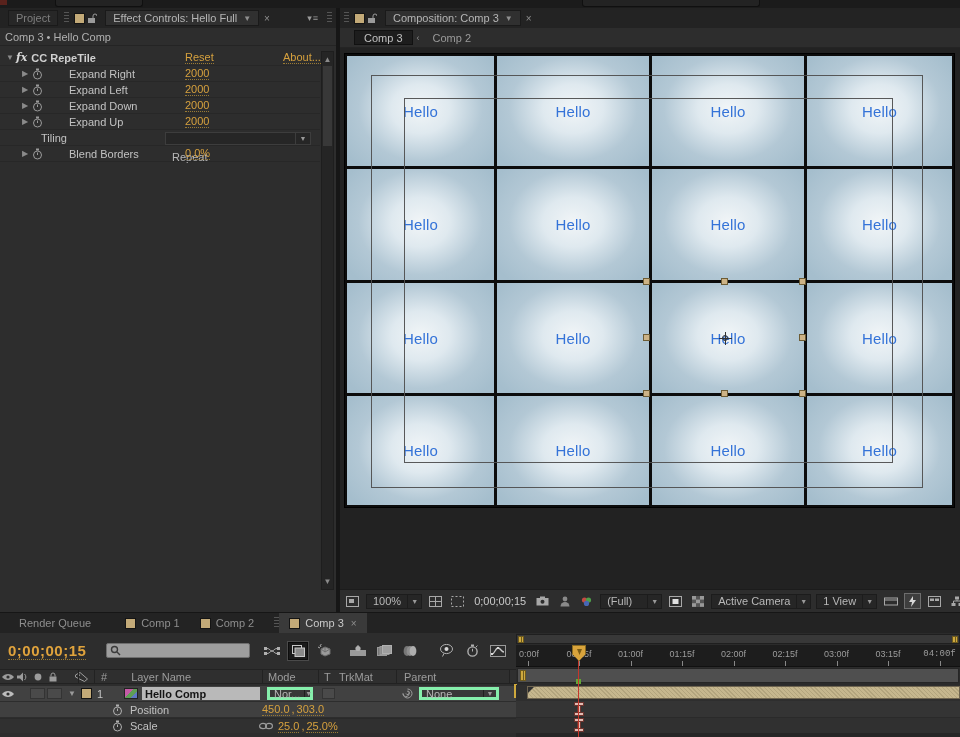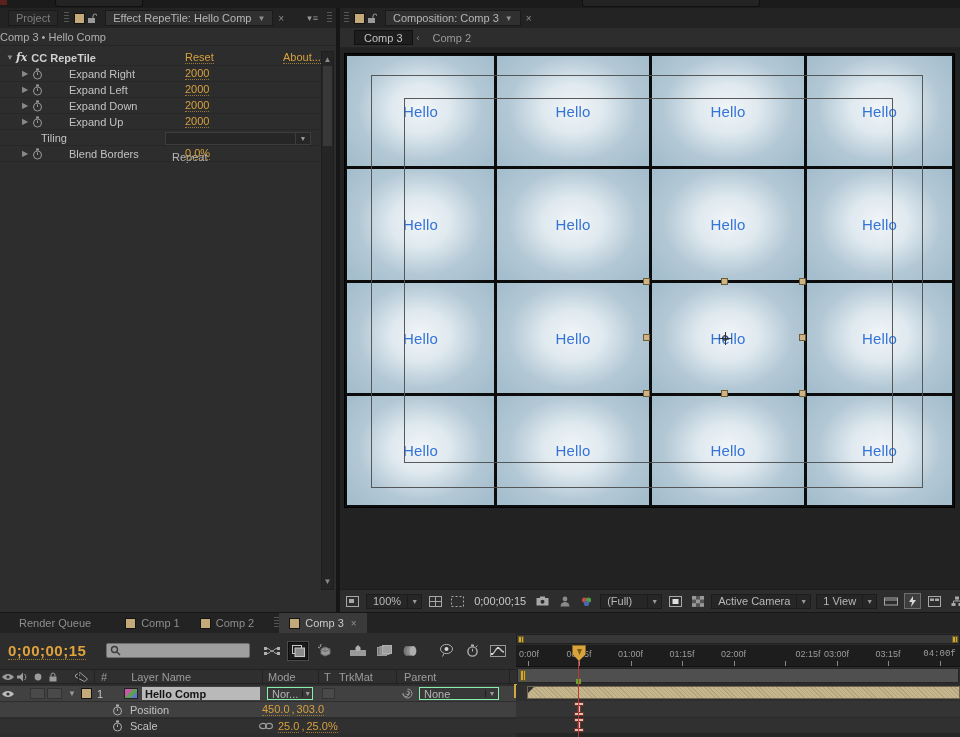--- a/index.html
+++ b/index.html
@@ -19,21 +19,21 @@
   .tabbox.inactive { background:#272727; color:#7e7e7e; }
   .grip { width:5px; height:12px; margin-left:6px;
     background:repeating-linear-gradient(to bottom,#555 0 1px,transparent 1px 3px); }
   .swatch { width:11px; height:11px; background:#c3aa78; border:1px solid #141414; margin-left:5px; }
   .ddarrow { color:#8f8f8f; font-size:8px; margin-left:6px; }
   .closex { color:#8f8f8f; font-size:10px; margin-left:5px; }
   .menuicon { margin-left:auto; margin-right:8px; color:#9a9a9a; font-size:9px; letter-spacing:1px; }
 
   
   #fxpanel { left:0; top:8px; width:336px; height:604px; }
-  #fxcrumb { position:absolute; top:20px; left:0; right:0; height:18px; background:#2d2d2d; border-bottom:1px solid #242424; display:flex; align-items:center; color:#b0b0b0; }
+  #fxcrumb { position:absolute; top:20px; left:0; right:0; height:18px; background:#2d2d2d; border-bottom:1px solid #242424; display:flex; align-items:center; padding-left:5px; color:#b0b0b0; }
   .fxrow { position:absolute; left:0; width:320px; height:16px; display:flex; align-items:center; border-bottom:1px solid #272727; }
   .twirl { width:10px; margin-left:22px; color:#8a8a8a; font-size:8px; }
   .twirl.hdr { margin-left:6px; }
   .fxbadge { font-family:"DejaVu Serif", serif; font-style:italic; font-weight:bold; color:#d8d8d8; margin-right:4px; }
   .fxname { font-weight:bold; color:#d0d0d0; }
   .pname { color:#c2c2c2;padding-left:21px; }
   .goldlink { position:absolute; left:185px; color:#d6a13e; border-bottom:1px dotted #9a7a33; }
   .gold { color:#d6a13e; }
   .dotted { border-bottom:1px dotted #9a7a33; }
   .about { left:283px; }
@@ -84,21 +84,21 @@
   .tlicon { flex:none; display:flex; align-items:center; justify-content:center; width:20px; height:18px; color:#b0b0b0; }
   .tlicon.boxed { border:1px solid #0d0d0d; background:#1a1a1a; outline:1px solid #4a4a4a; }
 
   #tlheader { position:absolute; top:56px; left:0; width:516px; height:15px; background:#2f2f2f; border-top:1px solid #222; border-bottom:1px solid #222; display:flex; align-items:center; color:#9c9c9c; }
   .hsep { position:absolute; top:57px; width:1px; height:13px; background:#222; }
   #lrow { position:absolute; top:73px; left:0; width:516px; height:15px; background:#414141; display:flex; align-items:center; }
   .prow { position:absolute; left:0; width:516px; height:15px; display:flex; align-items:center; }
   #prow-pos { top:89px; background:#404040; }
   #prow-scale { top:105px; background:#303030; border-top:1px solid #2a2a2a; }
   .cell-num { position:absolute; left:97px; color:#c4c4c4; }
-  .modebtn { position:absolute; height:13px; background:#383838; border:1px solid #86efac; color:#b5b5b5; display:flex; align-items:center; }
+  .modebtn { position:absolute; height:13px; background:#383838; border:3px solid #86efac; color:#b5b5b5; display:flex; align-items:center; }
   .modebtn .lbl { padding:0 4px; flex:1; }
   .modebtn .dbtn { width:13px; border-left:1px solid #1f1f1f; text-align:center; font-size:7px; color:#999; }
   .propname { position:absolute; left:130px; color:#c2c2c2; }
   .propval { position:absolute; left:262px; display:flex; gap:2px; }
 
   
   #tlright { position:absolute; left:516px; top:20px; width:444px; height:104px; background:#2b2b2b; }
   #navstrip { position:absolute; top:1px; left:0; right:0; height:10px; background:#383838; border:1px solid #1f1f1f; }
   .navhandle { position:absolute; top:1px; width:6px; height:7px; background:#cfa93d; border:1px solid #6d5a1e; }
   #ruler { position:absolute; top:12px; left:0; right:0; height:22px; background:#1d1d1d; border-bottom:1px solid #111; }
@@ -142,21 +142,21 @@
     </div>
     <div class="grip"></div>
     <div class="swatch"></div>
     <span class="ticon" style="width:14px">
       <svg class="ic" width="10" height="11" viewBox="0 0 10 11">
           <rect x="1" y="5" width="7" height="5" fill="#9a9a9a"></rect>
           <path d="M6 5V3a2 2 0 0 1 4 0" fill="none" stroke="#9a9a9a"></path>
         </svg>
     </span>
     <div class="tabbox">
-      <span>Effect RepeTile: Hello Comp</span>
+      <span>Effect Controls: Hello Full</span>
       <span class="ddarrow">▼</span>
     </div>
     <span class="closex">×</span>
     <span class="menuicon">▾≡</span>
     <div class="grip" style="margin:0 4px 0 0;"></div>
   </div>
 
   <div id="fxcrumb">
     <span>Comp 3 • Hello Comp</span>
   </div>
@@ -663,21 +663,21 @@
         <span class="rlabel" style="left: 13px;">0:00f</span>
         <i class="rtick" style="left: 11.5px;"></i>
         <span class="rlabel" style="left: 63px;">00:15f</span>
         <i class="rtick" style="left: 63px;"></i>
         <span class="rlabel" style="left: 114.5px;">01:00f</span>
         <i class="rtick" style="left: 114.5px;"></i>
         <span class="rlabel" style="left: 166px;">01:15f</span>
         <i class="rtick" style="left: 166px;"></i>
         <span class="rlabel" style="left: 217.5px;">02:00f</span>
         <i class="rtick" style="left: 217.5px;"></i>
-        <span class="rlabel" style="left: 269px; margin-left: 23px;">02:15f</span>
+        <span class="rlabel" style="left: 269px;">02:15f</span>
         <i class="rtick" style="left: 269px;"></i>
         <span class="rlabel" style="left: 320.5px;">03:00f</span>
         <i class="rtick" style="left: 320.5px;"></i>
         <span class="rlabel" style="left: 372px;">03:15f</span>
         <i class="rtick" style="left: 372px;"></i>
         <span class="rlabel" style="left: 423.5px; font-family: Liberation Mono, monospace;">04:00f</span>
         <i class="rtick" style="left: 423.5px;"></i>
       </div>
     <div id="workarea">
       <span id="wa-left">

